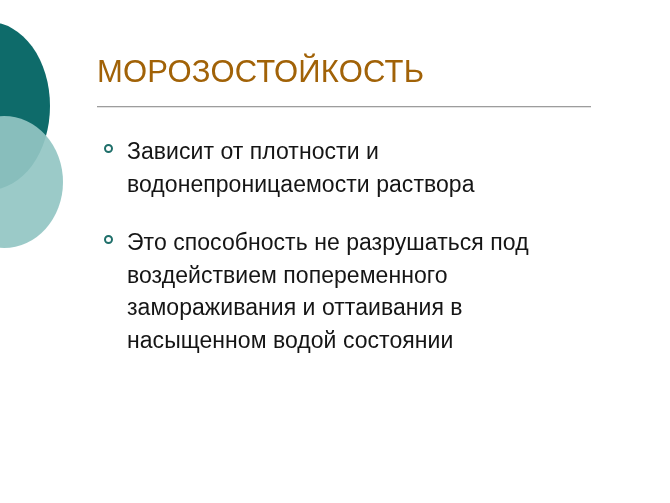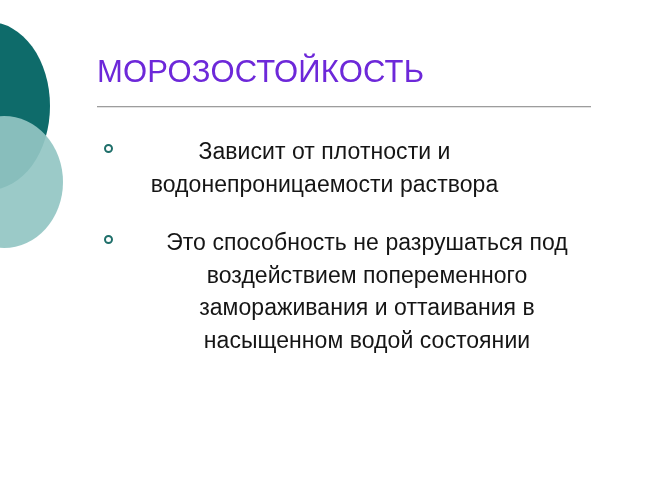--- a/index.html
+++ b/index.html
@@ -39,21 +39,21 @@
 
   
   #title {
     position: absolute;
     left: 97px;
     top: 53px;
     width: 496px;
     font-size: 31px;
     line-height: 38px;
     font-weight: 400;
-    color: #6d28d9;
+    color: #a16207;
     letter-spacing: 0.2px;
     white-space: nowrap;
   }
 
   #title-rule {
     position: absolute;
     left: 97px;
     top: 106px;
     width: 494px;
     height: 0;
@@ -65,21 +65,20 @@
   #body {
     position: absolute;
     left: 100px;
     top: 135px;
     width: 520px;
   }
   .bullet-row {
     position: relative;
     padding-left: 27px;
     margin-bottom: 26px;
-    text-align: center;
   }
   .bullet-row:last-child {
     margin-bottom: 0;
   }
   .bullet-marker {
     position: absolute;
     left: 4px;
     top: 9px;
     width: 9px;
     height: 9px;

